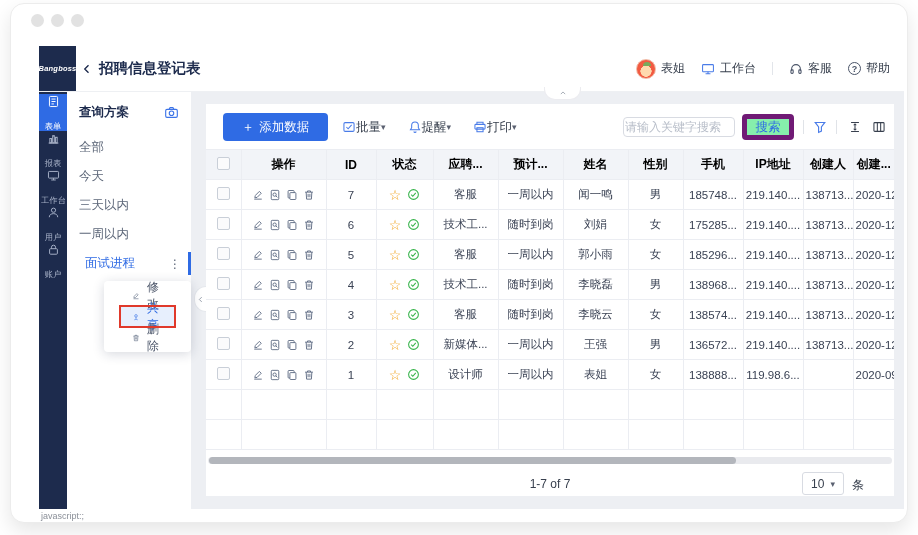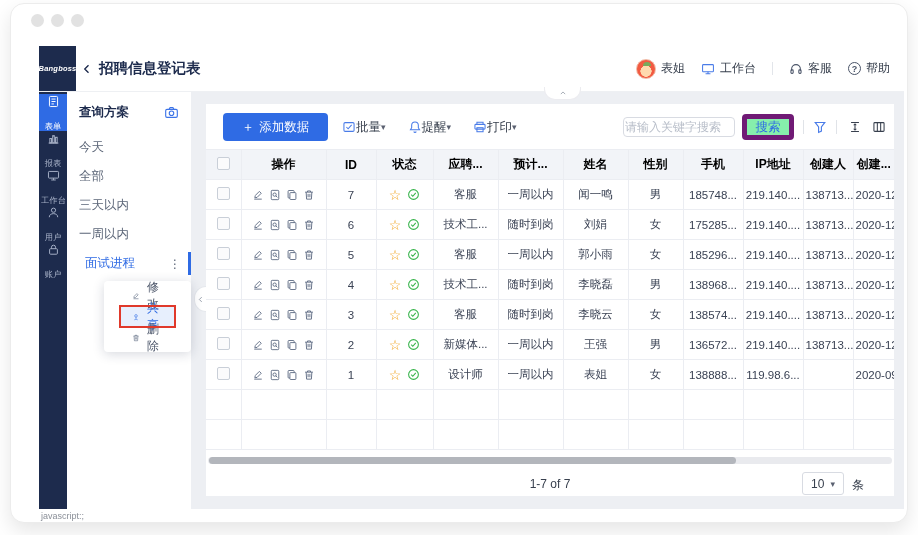--- a/index.html
+++ b/index.html
@@ -303,25 +303,25 @@
 
       <aside class="query-panel">
         <div class="qp-head">
           <span class="qp-title">查询方案</span>
           <svg class="ic" width="15" height="15" style="color:#3d74e8">
               <use href="#i-camera"></use>
             </svg>
         </div>
         <div class="qp-items">
             <div class="q-item">
+    <span class="lbl">全部</span>
+
+  </div>
+            <div class="q-item">
     <span class="lbl">今天</span>
-
-  </div>
-            <div class="q-item">
-    <span class="lbl">全部</span>
 
   </div>
             <div class="q-item">
     <span class="lbl">三天以内</span>
 
   </div>
             <div class="q-item">
     <span class="lbl">一周以内</span>
 
   </div>

